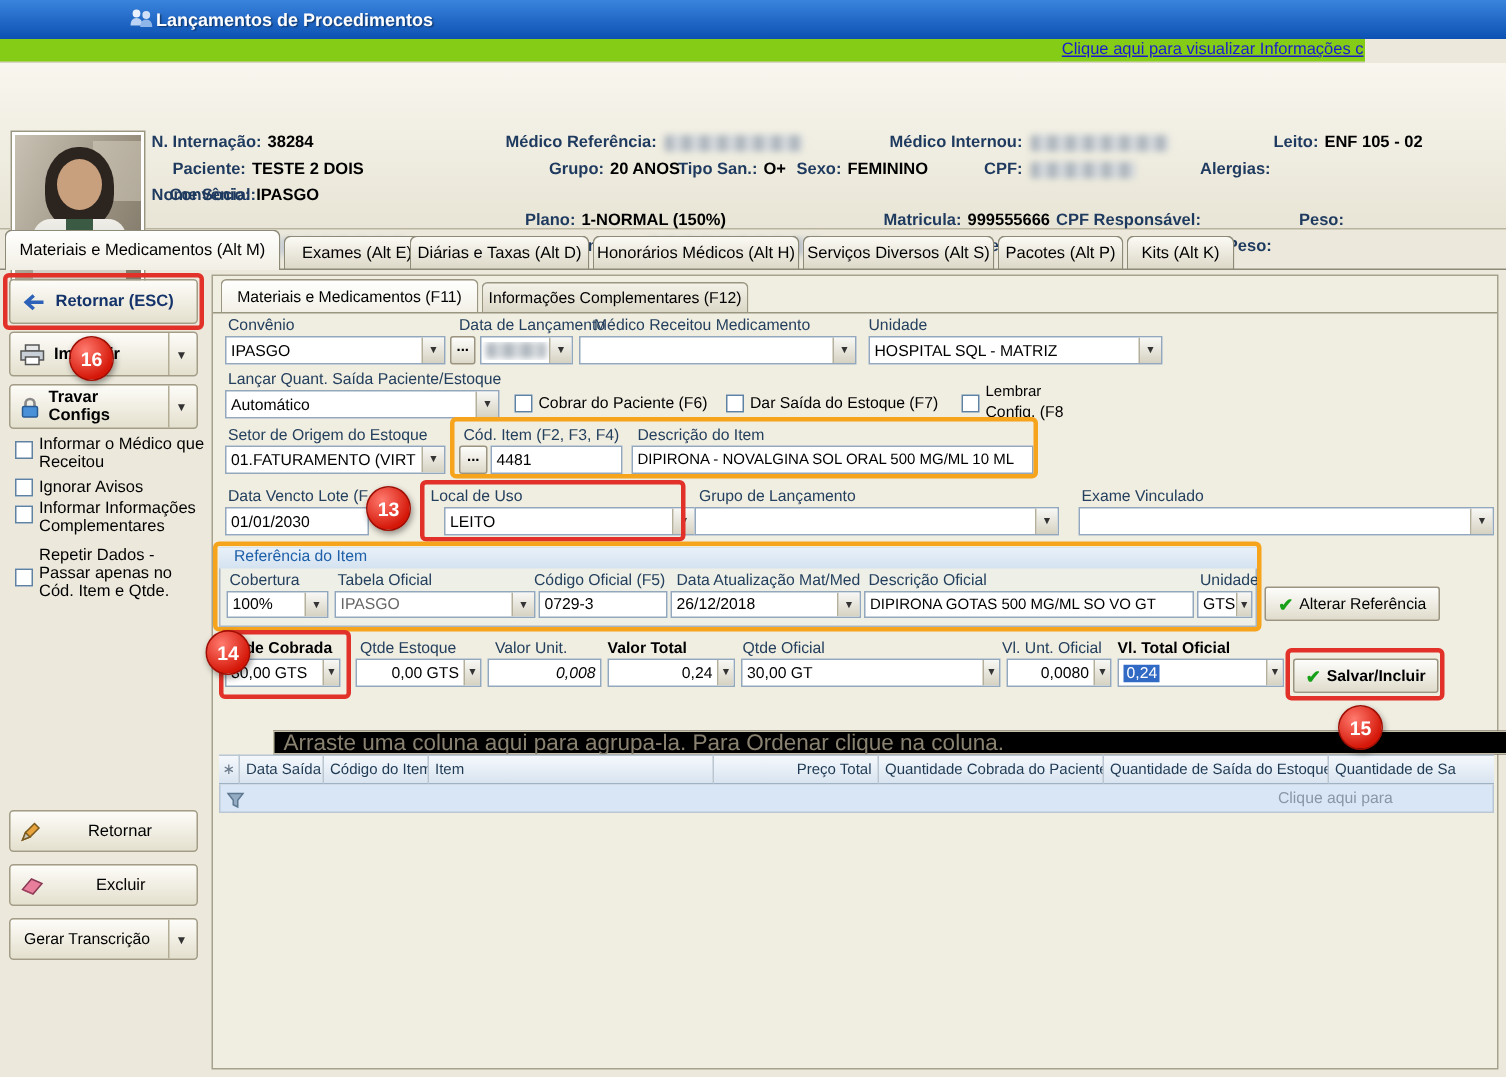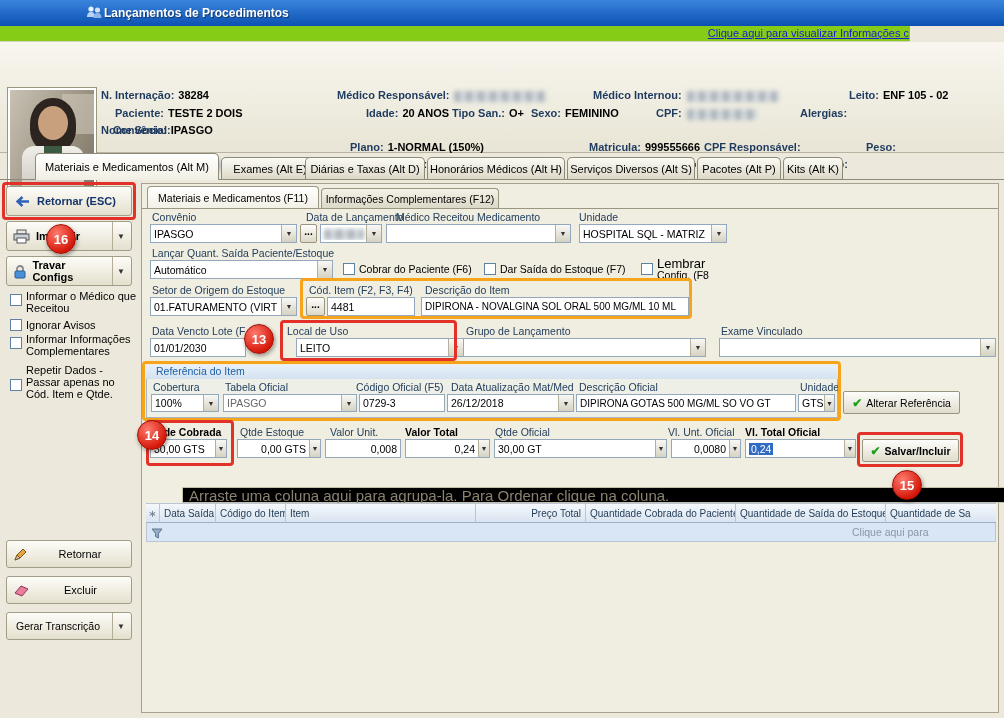--- a/index.html
+++ b/index.html
@@ -15,41 +15,41 @@
   
   .pheader{position:absolute;left:0;top:42px;width:1004px;height:111px;background:linear-gradient(#F8F6EE,#E8E5D6);border-bottom:1px solid #B9B4A0;}
   .photo{position:absolute;left:7px;top:45px;width:90px;height:103px;background:#fff;border:1px solid #9A957E;padding:2px;}
   .photo .pic{position:relative;width:100%;height:100%;background:linear-gradient(115deg,#c9c2b4,#978e7e 65%,#7e7666);overflow:hidden;}
   .fl{position:absolute;white-space:nowrap;font-weight:bold;}
   .fl .lab{color:#1F3A5F;}
   .fl .v{color:#000;margin-left:4px;}
   .blur{display:inline-block;height:11px;border-radius:2px;background:repeating-linear-gradient(90deg,#AEB6BD 0 6px,#D2D7DB 6px 12px);filter:blur(2px);vertical-align:middle;margin-left:5px;}
   
   .tabstrip{position:absolute;left:0;top:153px;width:1004px;height:27px;}
-  .tab{position:absolute;bottom:0;height:23px;background:linear-gradient(#FBFAF4,#DBD7C6);border:1px solid #8E8A78;border-bottom:none;border-radius:5px 5px 0 0;display:flex;align-items:center;justify-content:center;padding:4px 8px;white-space:nowrap;cursor:pointer;margin-left:32px;}
+  .tab{position:absolute;bottom:0;height:23px;background:linear-gradient(#FBFAF4,#DBD7C6);border:1px solid #8E8A78;border-bottom:none;border-radius:5px 5px 0 0;display:flex;align-items:center;justify-content:center;padding:4px 8px;white-space:nowrap;cursor:pointer;}
   .tab.active{height:27px;background:linear-gradient(#FFFFFF,#F1EFE4);z-index:3;}
   .contentline{position:absolute;left:0;top:179px;width:1004px;height:1px;background:#8E8A78;}
   
   .sbtn{position:absolute;left:6px;width:126px;height:30px;background:linear-gradient(#FDFCF8,#E4E0CE);border:1px solid #A39D87;border-radius:3px;display:flex;align-items:center;padding:0 6px;gap:6px;cursor:pointer;}
   .sbtn .drop{margin-left:auto;border-left:1px solid #B3AD96;align-self:stretch;display:flex;align-items:center;padding-left:4px;font-size:8px;color:#333;}
   .cbox{position:absolute;width:12px;height:12px;background:#fff;border:1px solid #5F82A3;cursor:pointer;}
   .cblabel{position:absolute;color:#000;white-space:nowrap;}
   
   .mainpanel{position:absolute;left:141px;top:183px;width:858px;height:530px;background:#F0EDE1;border:1px solid #A6A28E;}
   .itab{position:absolute;height:22px;background:linear-gradient(#F4F2E8,#DCD8C8);border:1px solid #9A9682;border-bottom:none;border-radius:4px 4px 0 0;display:flex;align-items:center;justify-content:center;white-space:nowrap;cursor:pointer;font-size:10.5px;}
   .itab.active{background:linear-gradient(#FFFFFF,#F2F0E6);z-index:2;}
   .itabline{position:absolute;left:142px;top:208px;width:856px;height:1px;background:#9A9682;}
   .lbl{position:absolute;color:#24405E;white-space:nowrap;font-size:10.5px;}
   .lbl.boldlbl{font-weight:bold;color:#000;}
   .combo,.inputf{position:absolute;height:19px;background:#fff;border:1px solid #93A8BC;display:flex;align-items:center;overflow:hidden;}
   .combo .cv{flex:1;padding:0 3px;white-space:nowrap;overflow:hidden;font-size:10.5px;}
   .combo .cv.num{text-align:right;}
   .combo .ca{width:15px;align-self:stretch;background:linear-gradient(#F8F8F5,#D6D2C2);border-left:1px solid #B5B09C;display:flex;align-items:center;justify-content:center;font-size:7px;color:#333;cursor:pointer;}
   .inputf{padding:0 3px;font-size:10.5px;white-space:nowrap;}
-  .inputf.num{justify-content:flex-end;}
+  .inputf.num{justify-content:flex-end;font-style:italic;}
   .dotbtn{position:absolute;height:19px;background:linear-gradient(#FDFDFB,#DDD9C9);border:1px solid #9A9480;border-radius:2px;display:flex;align-items:center;justify-content:center;font-weight:bold;cursor:pointer;font-size:10px;padding-bottom:4px;}
   .gbox{position:absolute;left:146px;top:365px;width:692px;height:53px;border:1px solid #A9B6C2;background:#EEF0E8;}
   .gboxtitle{position:absolute;left:146px;top:365px;width:692px;height:14px;background:linear-gradient(#E9F1F9,#D4E2F0);color:#1D5FA8;font-size:10.5px;padding-left:10px;}
   .gbtn{position:absolute;height:23px;background:linear-gradient(#FDFDFB,#E0DCCC);border:1px solid #9A9480;border-radius:2px;display:flex;align-items:center;justify-content:center;gap:4px;cursor:pointer;font-size:10.5px;}
   .check{color:#18A018;font-weight:bold;font-size:12px;}
   .sel{background:#316AC5;color:#fff;padding:0 2px;}
   
   .groupbar{position:absolute;left:146px;top:487px;width:850px;height:16px;background:#000000;border:1px solid #C6C0AA;color:#8A8270;display:flex;align-items:center;padding-left:6px;font-size:15px;margin-left:36px;}
   .ghead{position:absolute;left:146px;top:503px;width:850px;height:20px;display:flex;}
   .gcol{background:linear-gradient(#F4F8FC,#D9E4F0);border-right:1px solid #B9C6D4;border-top:1px solid #B9C6D4;border-bottom:1px solid #9FB2C4;display:flex;align-items:center;padding:0 4px;color:#1F3A54;font-size:10px;white-space:nowrap;overflow:hidden;cursor:pointer;}
@@ -85,26 +85,26 @@
       <div class="pic">
         <div class="abs" style="left:52px;top:4px;width:34px;height:40px;background:#d9d2c2;opacity:.5"></div>
         <div class="abs" style="left:20px;top:8px;width:46px;height:54px;background:#2C241E;border-radius:48% 48% 42% 42%"></div>
         <div class="abs" style="left:28px;top:16px;width:30px;height:34px;background:#C9A07E;border-radius:50%"></div>
         <div class="abs" style="left:12px;top:56px;width:62px;height:44px;background:linear-gradient(#F0EEE8,#CBC9C0);border-radius:12px 12px 0 0"></div>
         <div class="abs" style="left:34px;top:56px;width:18px;height:12px;background:#3A5A44"></div>
       </div>
     </div>
 
     <div class="fl" style="left:101px;top:47px"><span class="lab">N. Internação:</span><span class="v">38284</span></div>
-    <div class="fl" style="left:337px;top:47px"><span class="lab">Médico Responsável:</span><span class="blur" style="width:92px"></span></div>
+    <div class="fl" style="left:337px;top:47px"><span class="lab">Médico Referência:</span><span class="blur" style="width:92px"></span></div>
     <div class="fl" style="left:593px;top:47px"><span class="lab">Médico Internou:</span><span class="blur" style="width:92px"></span></div>
     <div class="fl" style="left:849px;top:47px"><span class="lab">Leito:</span><span class="v">ENF 105 - 02</span></div>
 
     <div class="fl" style="left:115px;top:65px"><span class="lab">Paciente:</span><span class="v">TESTE 2 DOIS</span></div>
-    <div class="fl" style="left:366px;top:65px"><span class="lab">Idade:</span><span class="v">20 ANOS</span></div>
+    <div class="fl" style="left:366px;top:65px"><span class="lab">Grupo:</span><span class="v">20 ANOS</span></div>
     <div class="fl" style="left:452px;top:65px"><span class="lab">Tipo San.:</span><span class="v">O+</span></div>
     <div class="fl" style="left:531px;top:65px"><span class="lab">Sexo:</span><span class="v">FEMININO</span></div>
     <div class="fl" style="left:656px;top:65px"><span class="lab">CPF:</span><span class="blur" style="width:70px"></span></div>
     <div class="fl" style="left:800px;top:65px"><span class="lab">Alergias:</span></div>
 
     <div class="fl" style="left:101px;top:82px"><span class="lab">Nome Social:</span></div>
 
     <div class="fl" style="left:113px;top:82px"><span class="lab">Convênio:</span><span class="v">IPASGO</span></div>
     <div class="fl" style="left:350px;top:99px"><span class="lab">Plano:</span><span class="v">1-NORMAL (150%)</span></div>
     <div class="fl" style="left:589px;top:99px"><span class="lab">Matricula:</span><span class="v">999555666</span></div>
@@ -117,21 +117,21 @@
     <div class="fl" style="left:791px;top:116px"><span class="lab">Data Peso:</span></div>
   </div>
 
   <div class="tabstrip">
     <div class="tab active" style="left:3px;width:184px">Materiais e Medicamentos (Alt M)</div>
     <div class="tab" style="left:189px;width:98px">Exames (Alt E)</div>
     <div class="tab" style="left:273px;width:120px">Diárias e Taxas (Alt D)</div>
     <div class="tab" style="left:395px;width:138px">Honorários Médicos (Alt H)</div>
     <div class="tab" style="left:535px;width:128px">Serviços Diversos (Alt S)</div>
     <div class="tab" style="left:665px;width:84px">Pacotes (Alt P)</div>
-    <div class="tab" style="left:751px;width:60px">Kits (Alt K)</div>
+    <div class="tab" style="left:751px;width:72px">Kits (Alt K)</div>
   </div>
   <div class="contentline"></div>
 
   <div class="sbtn" style="top:186px">
     <svg width="18" height="13">
         <path d="M16 6.5 H5 M9.5 2 L4.5 6.5 L9.5 11" stroke="#2E62B8" stroke-width="2.4" fill="none"></path>
       </svg>
     <span style="font-weight:bold;color:#15336B">Retornar (ESC)</span>
   </div>
 
@@ -204,36 +204,36 @@
   <div class="combo" style="left:320px;top:224px;width:62px">
       <span class="cv"><span class="blur" style="width:40px;margin-left:0"></span></span>
       <span class="ca">▼</span>
     </div>
   <span class="lbl" style="left:396px;top:211px">Médico Receitou Medicamento</span>
   <div class="combo" style="left:386px;top:224px;width:185px">
       <span class="cv"></span>
       <span class="ca">▼</span>
     </div>
   <span class="lbl" style="left:579px;top:211px">Unidade</span>
-  <div class="combo" style="left:579px;top:224px;width:148px">
+  <div class="combo" style="left:579px;top:224px;width:196px">
       <span class="cv">HOSPITAL SQL - MATRIZ</span>
       <span class="ca">▼</span>
     </div>
 
   <span class="lbl" style="left:152px;top:247px">Lançar Quant. Saída Paciente/Estoque</span>
   <div class="combo" style="left:150px;top:260px;width:183px">
       <span class="cv">Automático</span>
       <span class="ca">▼</span>
     </div>
   <div class="cbox" style="left:343px;top:263px"></div>
   <span class="cblabel" style="left:359px;top:263px;font-size:10.5px">Cobrar do Paciente (F6)</span>
   <div class="cbox" style="left:484px;top:263px"></div>
   <span class="cblabel" style="left:500px;top:263px;font-size:10.5px">Dar Saída do Estoque (F7)</span>
   <div class="cbox" style="left:641px;top:263px"></div>
-  <span class="cblabel" style="left:657px;top:256px;font-size:13px">Lembrar</span>
+  <span class="cblabel" style="left:657px;top:256px;font-size:10px">Lembrar</span>
   <span class="cblabel" style="left:657px;top:269px;font-size:10.5px">Config. (F8</span>
 
   <span class="lbl" style="left:152px;top:284px">Setor de Origem do Estoque</span>
   <div class="combo" style="left:150px;top:297px;width:147px">
       <span class="cv">01.FATURAMENTO (VIRT</span>
       <span class="ca">▼</span>
     </div>
   <span class="lbl" style="left:309px;top:284px">Cód. Item (F2, F3, F4)</span>
   <span class="lbl" style="left:425px;top:284px">Descrição do Item</span>
   <div class="dotbtn" style="left:306px;top:297px;width:19px">...</div>

